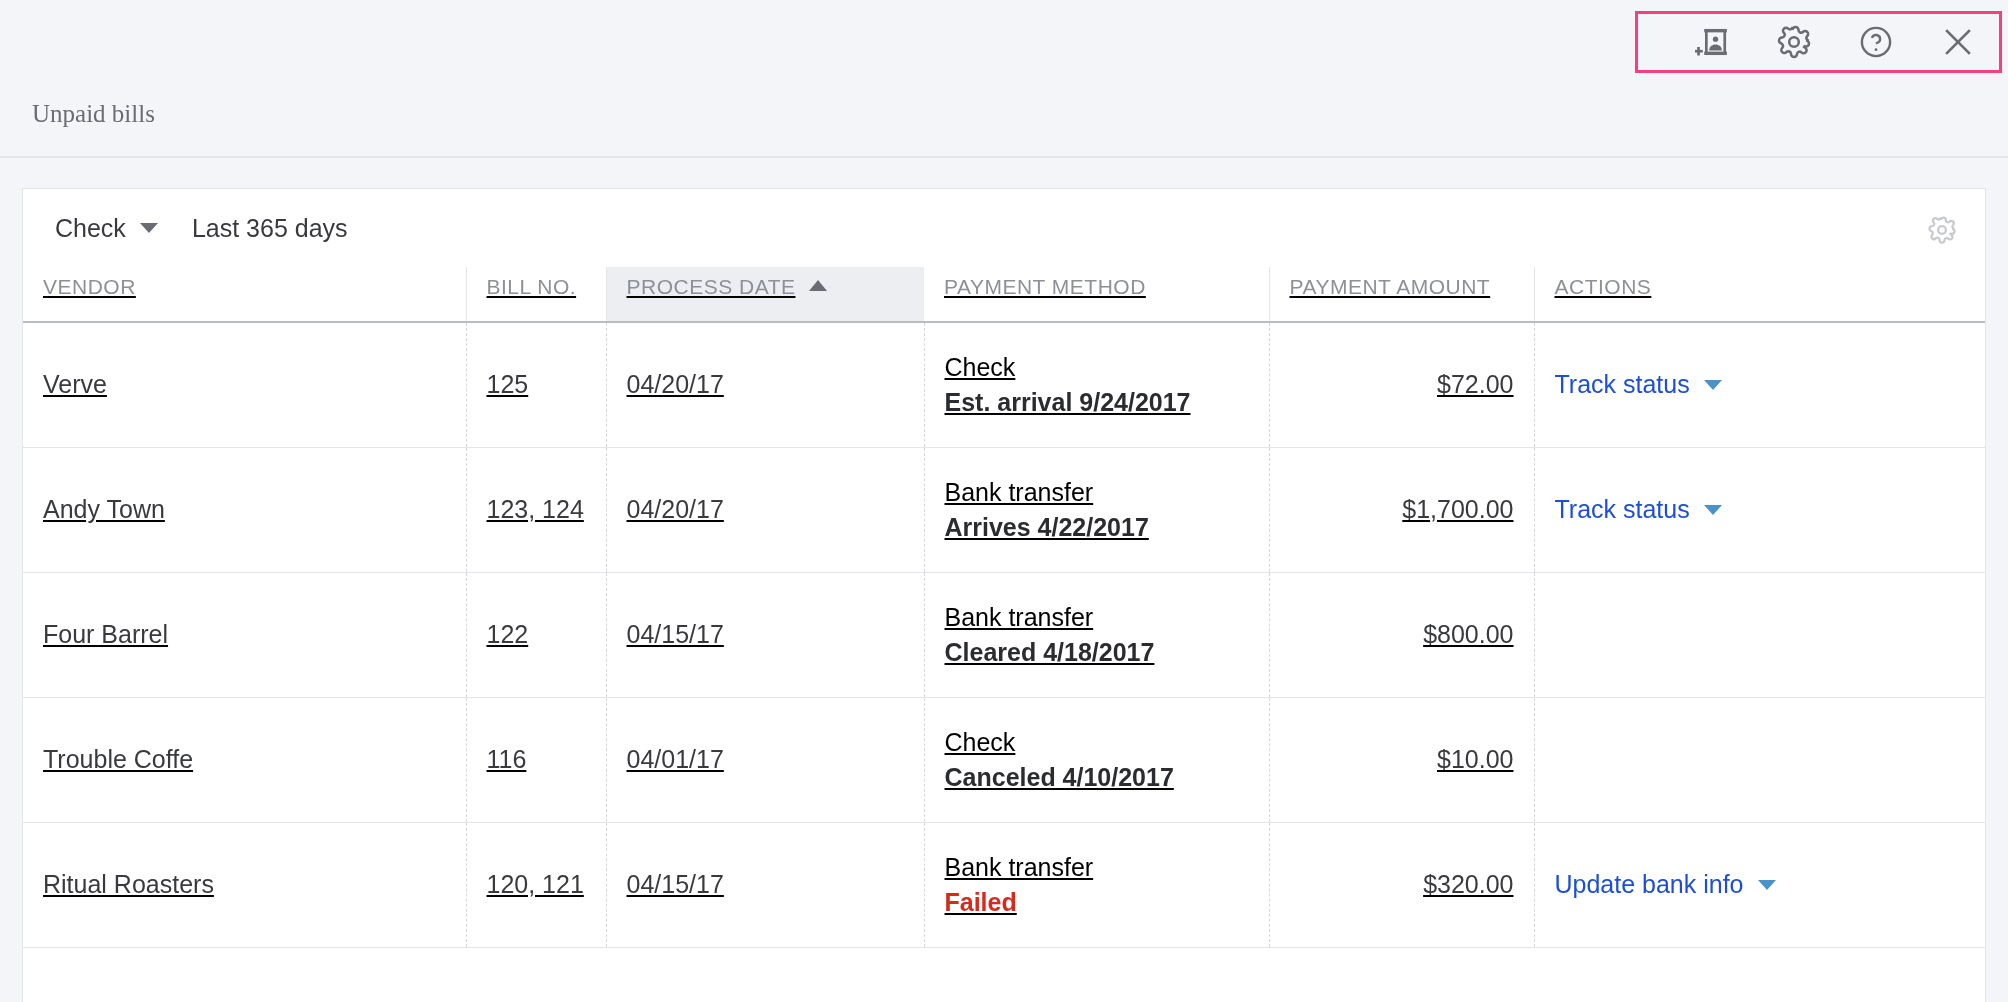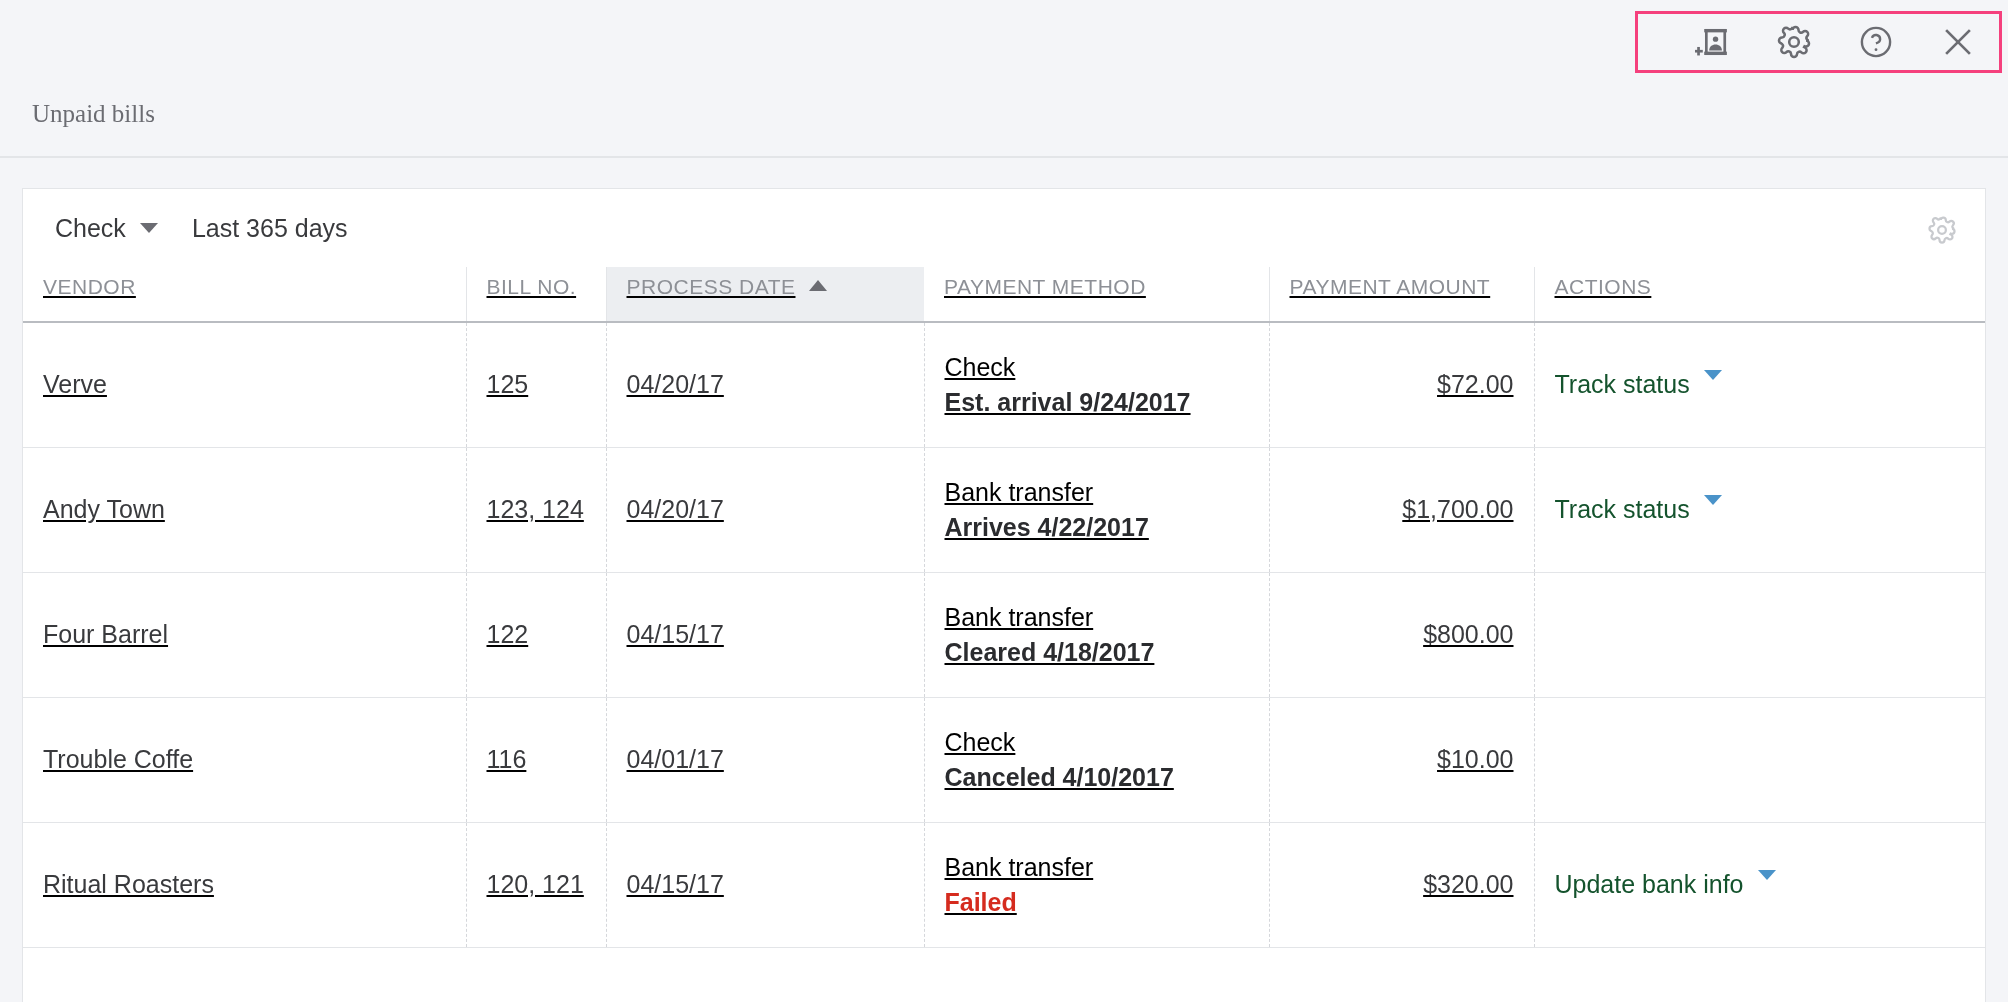--- a/index.html
+++ b/index.html
@@ -189,23 +189,24 @@
   .method-status {
     font-size: 25px;
     font-weight: 700;
     color: #2b2c2f;
     line-height: 1.38;
   }
   .method-status.failed { color: #d52b1e; }
 
   .action-link {
     display: inline-flex;
+    align-items: center;
     gap: 14px;
     font-size: 25px;
-    color: #14532d;
+    color: #1d4ed8;
     cursor: pointer;
     white-space: nowrap;
   }
   .action-caret {
     width: 0; height: 0;
     border-left: 9px solid transparent;
     border-right: 9px solid transparent;
     border-top: 10px solid #4a93c9;
   }
 </style>

